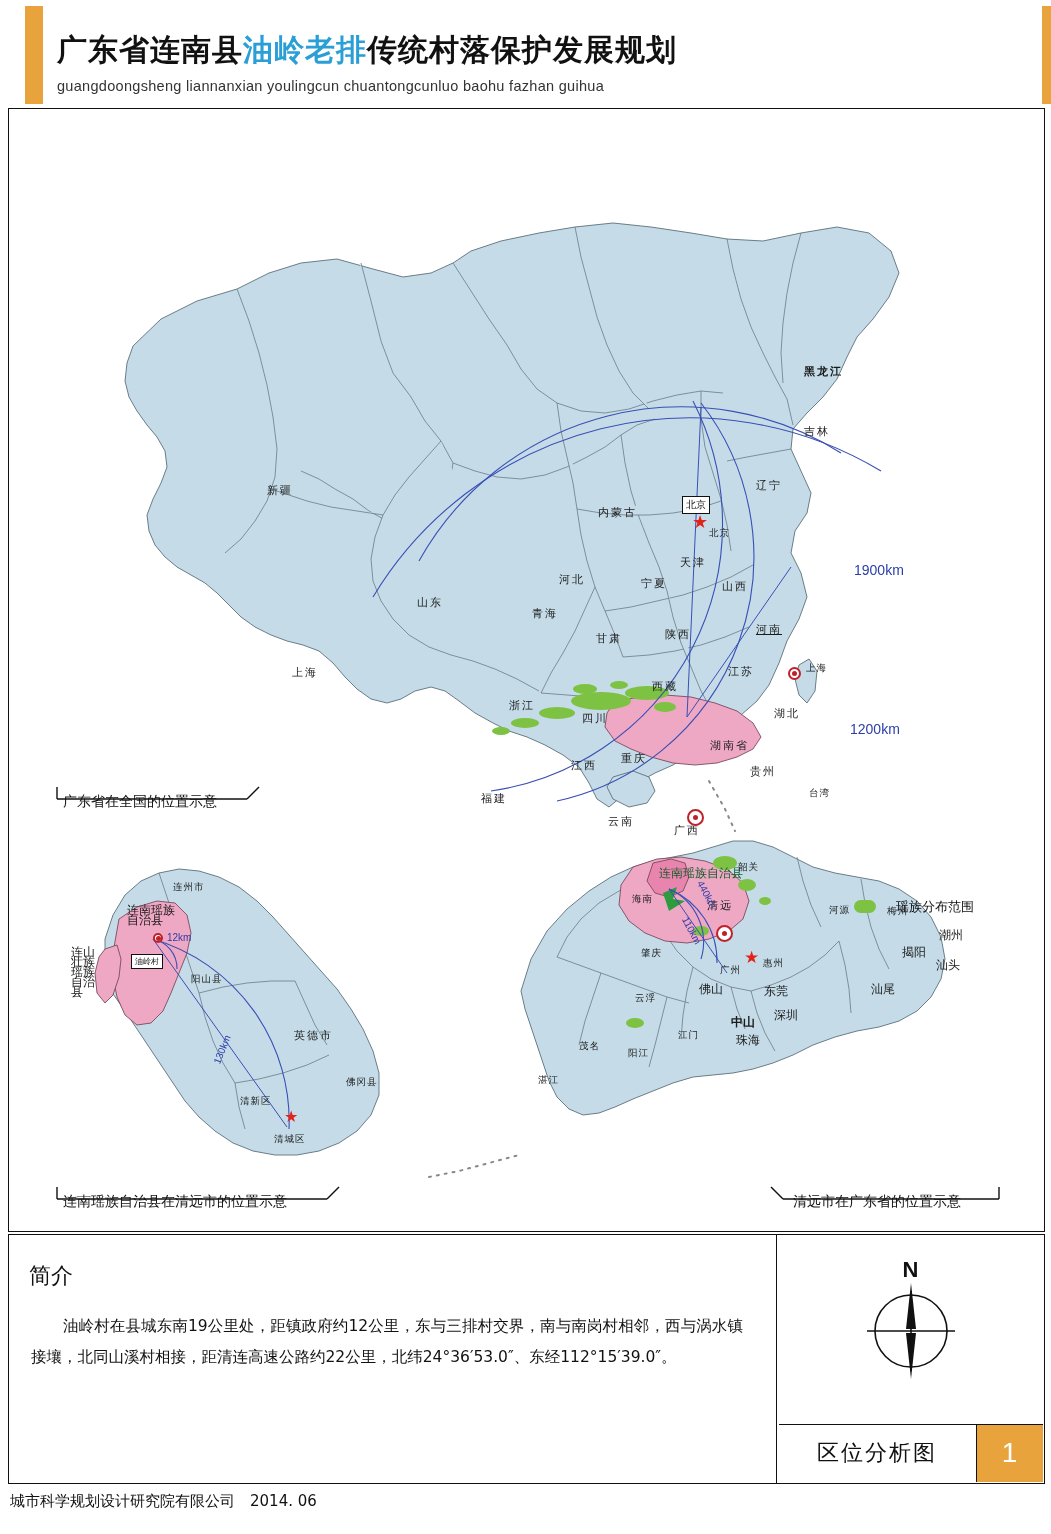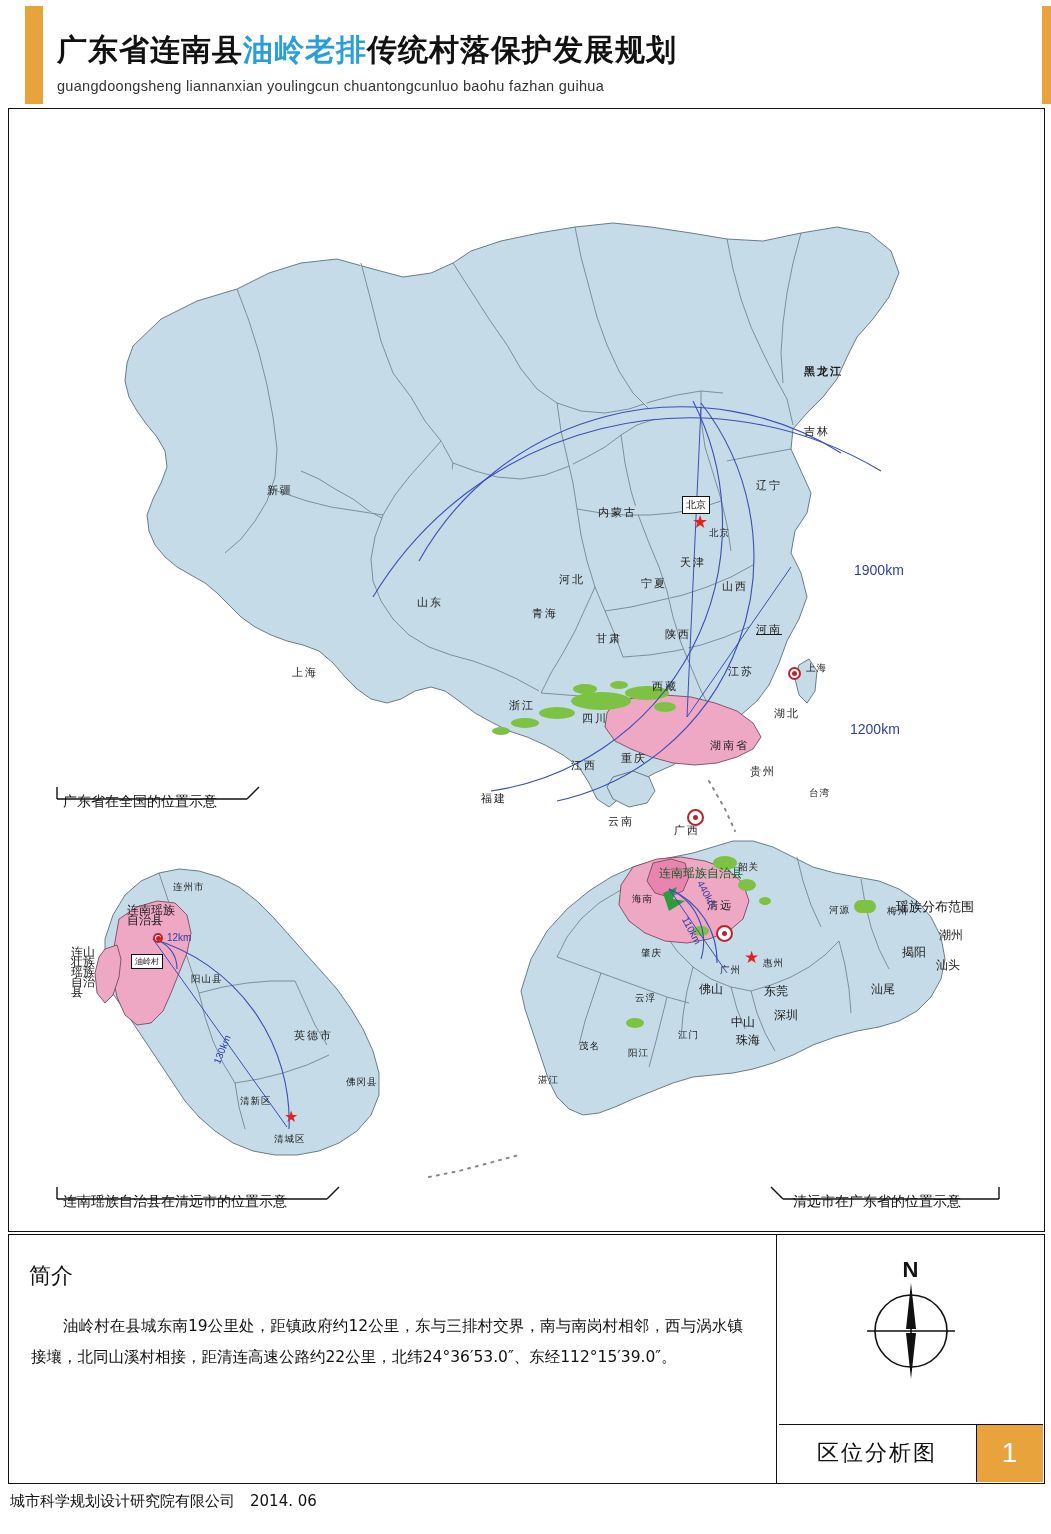--- a/index.html
+++ b/index.html
@@ -381,21 +381,21 @@
       <div class="mlabel sm" style="left:754px;top:848px;">惠州</div>
       <div class="mlabel vsm" style="left:930px;top:818px;">潮州</div>
       <div class="mlabel vsm" style="left:893px;top:835px;">揭阳</div>
       <div class="mlabel vsm" style="left:927px;top:848px;">汕头</div>
       <div class="mlabel sm" style="left:711px;top:855px;">广州</div>
       <div class="mlabel vsm" style="left:690px;top:872px;">佛山</div>
       <div class="mlabel vsm" style="left:755px;top:874px;">东莞</div>
       <div class="mlabel vsm" style="left:855px;top:872px;margin-left:7px;">汕尾</div>
       <div class="mlabel sm" style="left:626px;top:883px;">云浮</div>
       <div class="mlabel vsm" style="left:765px;top:898px;">深圳</div>
-      <div class="mlabel vsm" style="left:722px;top:905px;">中山</div>
+      <div class="mlabel vsm" style="left:722px;top:905px;font-weight:bold;">中山</div>
       <div class="mlabel vsm" style="left:727px;top:923px;">珠海</div>
       <div class="mlabel sm" style="left:669px;top:920px;">江门</div>
       <div class="mlabel sm" style="left:619px;top:938px;">阳江</div>
       <div class="mlabel sm" style="left:570px;top:931px;">茂名</div>
       <div class="mlabel sm" style="left:529px;top:965px;">湛江</div>
 
       <div class="citydot" style="left:707px;top:816px;width:17px;height:17px;"></div>
       <div class="star" style="left:735px;top:840px;font-size:17px;">★</div>
       <div class="distlabel" style="left:683px;top:780px;font-size:10px;transform:rotate(62deg);">440km</div>
       <div class="distlabel" style="left:668px;top:816px;font-size:10px;transform:rotate(62deg);">110km</div>

